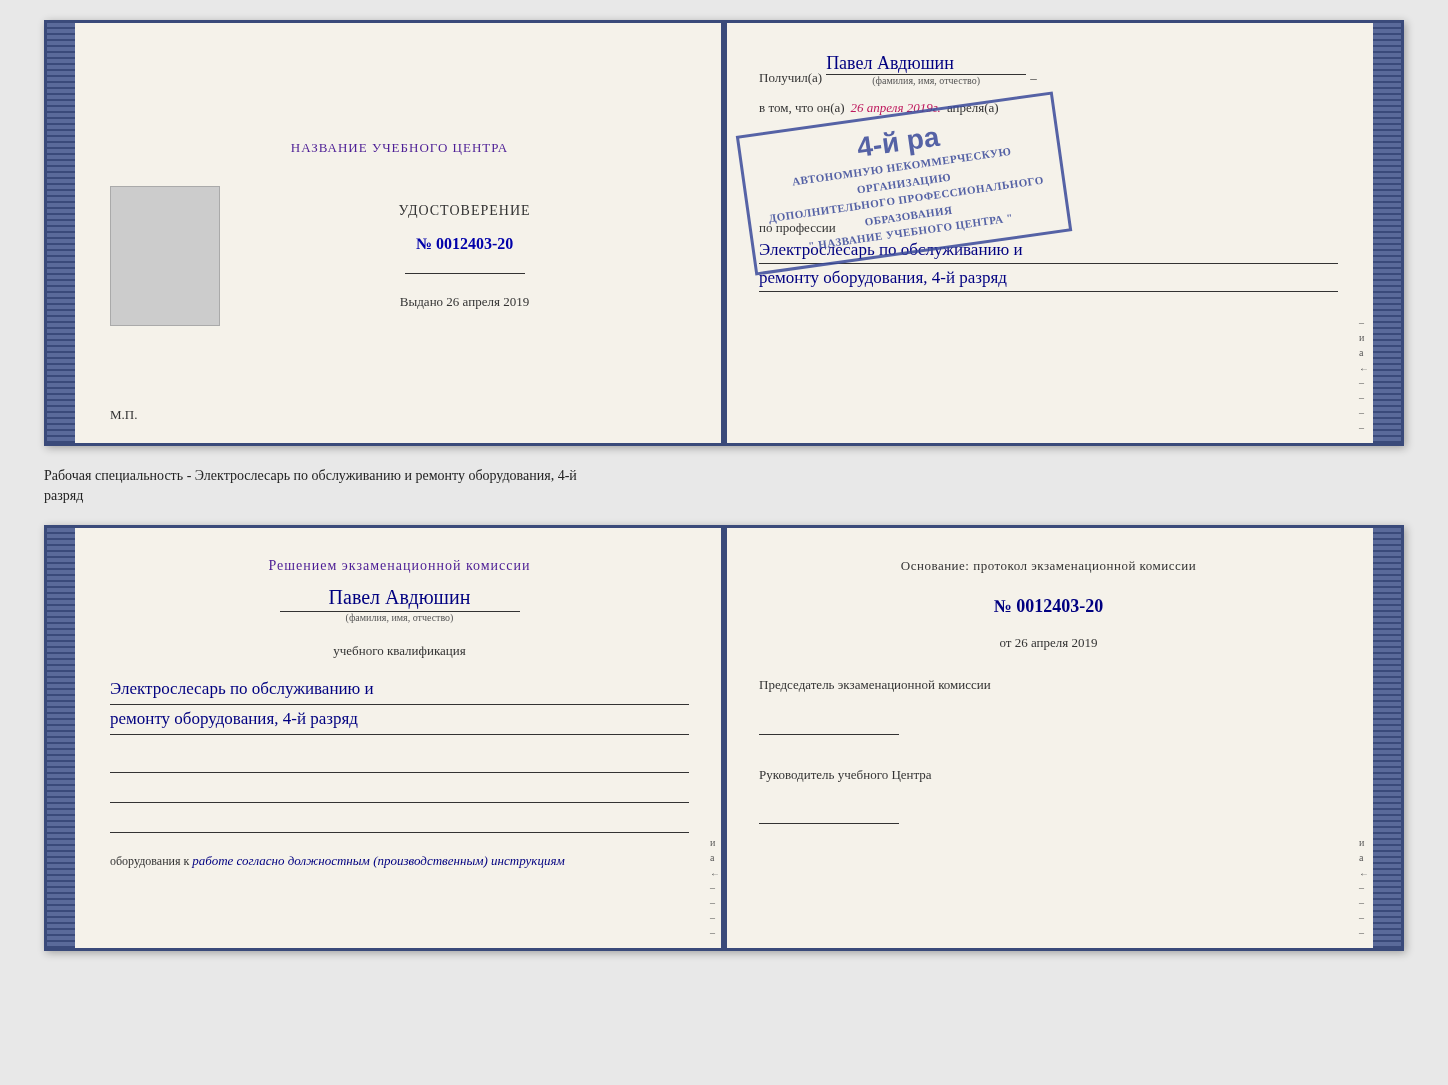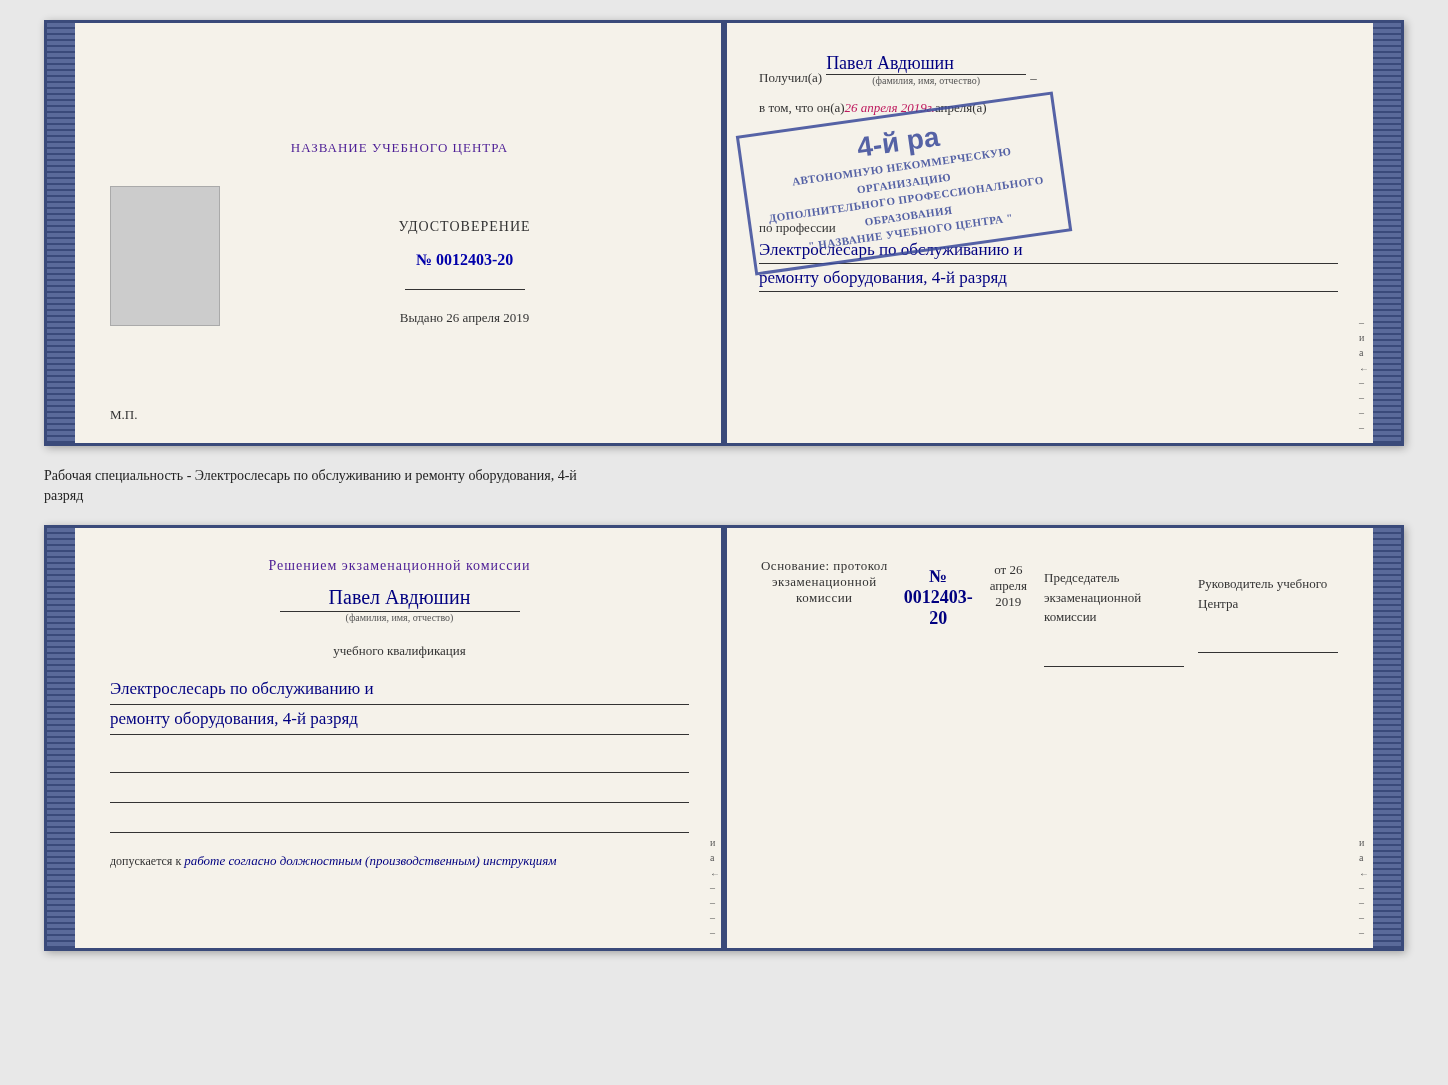--- a/index.html
+++ b/index.html
@@ -104,21 +104,21 @@
       text-align: center;
       font-size: 13px;
       letter-spacing: 1px;
       color: #4c1d95;
       font-weight: normal;
       text-transform: uppercase;
     }
 
     .cert-block {
       display: flex;
-      align-items: flex-end;
+      align-items: center;
       gap: 20px;
       width: 100%;
       margin-top: 10px;
     }
 
     .photo-placeholder {
       width: 110px;
       height: 140px;
       background: #ccc;
       border: 1px solid #aaa;
@@ -198,20 +198,21 @@
       color: #555;
       text-align: center;
       display: block;
     }
 
     .in-that-row {
       font-size: 13px;
       color: #333;
       display: flex;
       align-items: flex-end;
+      gap: 6px;
     }
 
     .date-handwritten {
       font-family: 'Segoe Script', 'Comic Sans MS', cursive;
       font-size: 13px;
       color: #be185d;
       font-style: italic;
     }
 
     .finished-text {
@@ -275,20 +276,21 @@
 
     
     .bottom-left {
       display: flex;
       flex-direction: column;
       gap: 12px;
     }
 
     .bottom-right {
       display: flex;
+      flex-direction: column;
       gap: 14px;
     }
 
     .commission-title {
       font-size: 14px;
       color: #4c1d95;
       text-align: center;
       letter-spacing: 1px;
     }
 
@@ -495,21 +497,21 @@
         <span class="qualification-handwritten">ремонту оборудования, 4-й разряд</span>
       </div>
 
       <div class="blank-lines">
         <div class="blank-line"></div>
         <div class="blank-line"></div>
         <div class="blank-line"></div>
       </div>
 
       <div class="allowed-row">
-        <span>допускается к</span>
+        <span>оборудования к</span>
         <span class="allowed-handwritten">работе согласно должностным (производственным) инструкциям</span>
       </div>
 
       <div style="position:absolute; right:4px; top:0; bottom:0; display:flex; flex-direction:column; justify-content:flex-end; gap:4px; padding:10px 0;">
         <span style="font-size:10px; color:#555;">и</span>
         <span style="font-size:10px; color:#555;">а</span>
         <span style="font-size:10px; color:#555;">←</span>
         <span style="font-size:10px; color:#555;">–</span>
         <span style="font-size:10px; color:#555;">–</span>
         <span style="font-size:10px; color:#555;">–</span>

